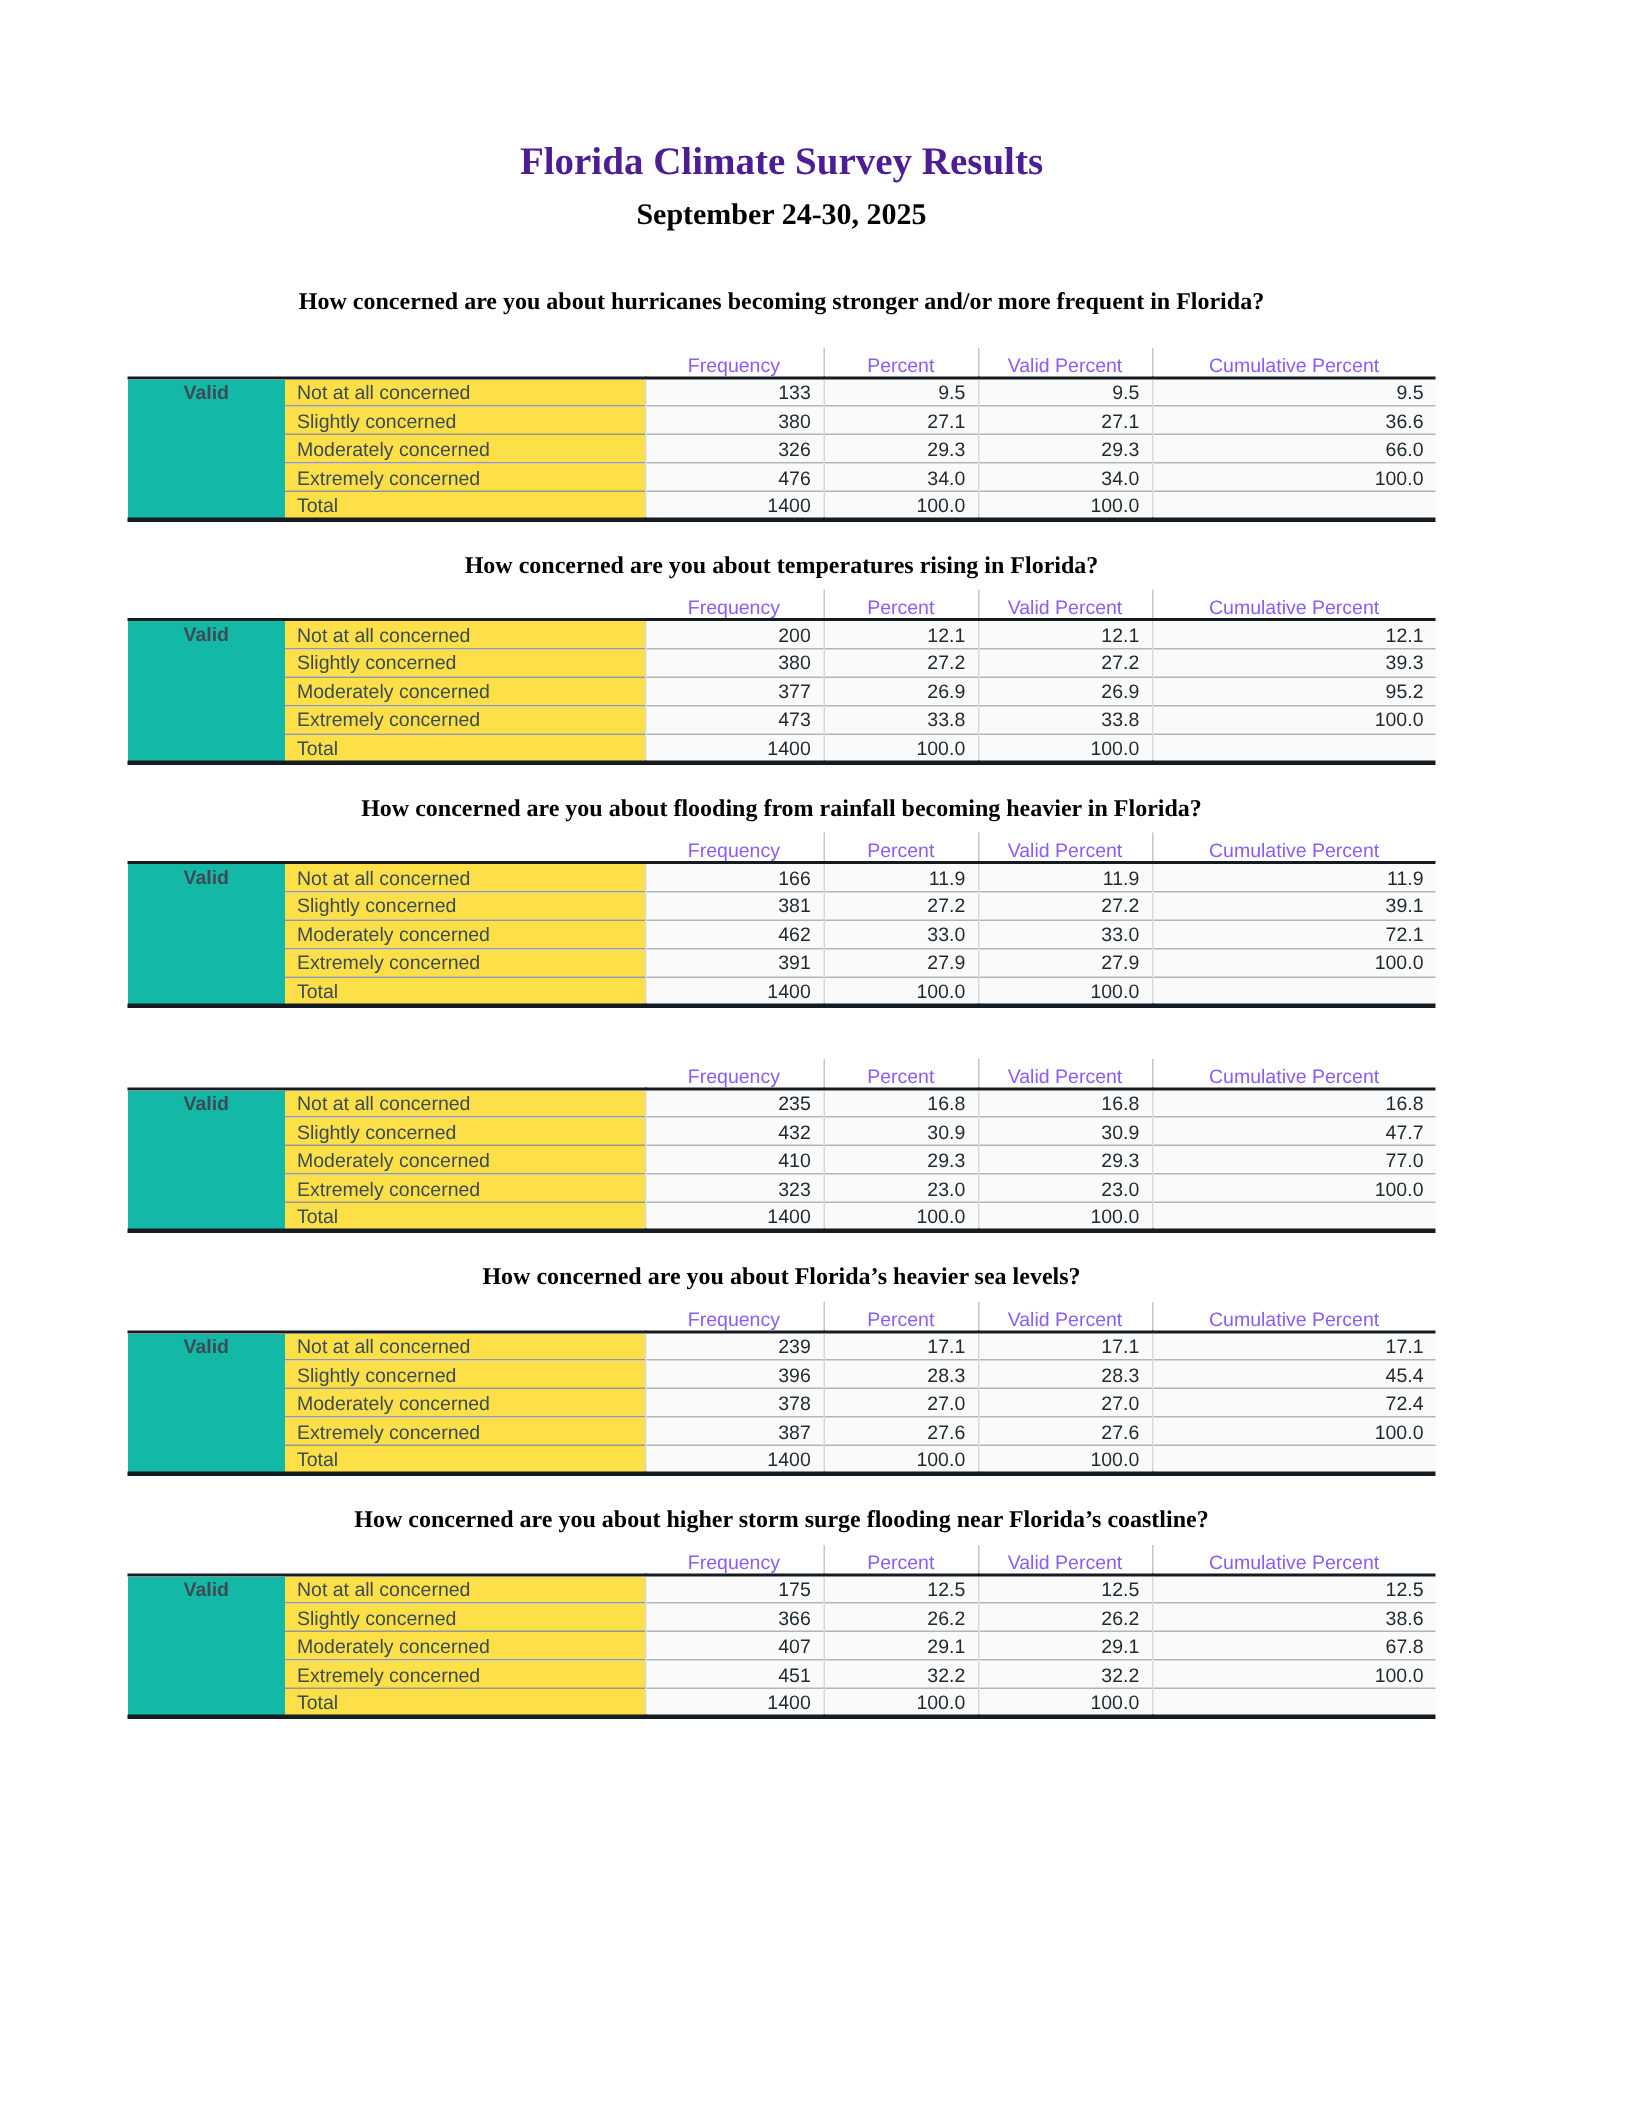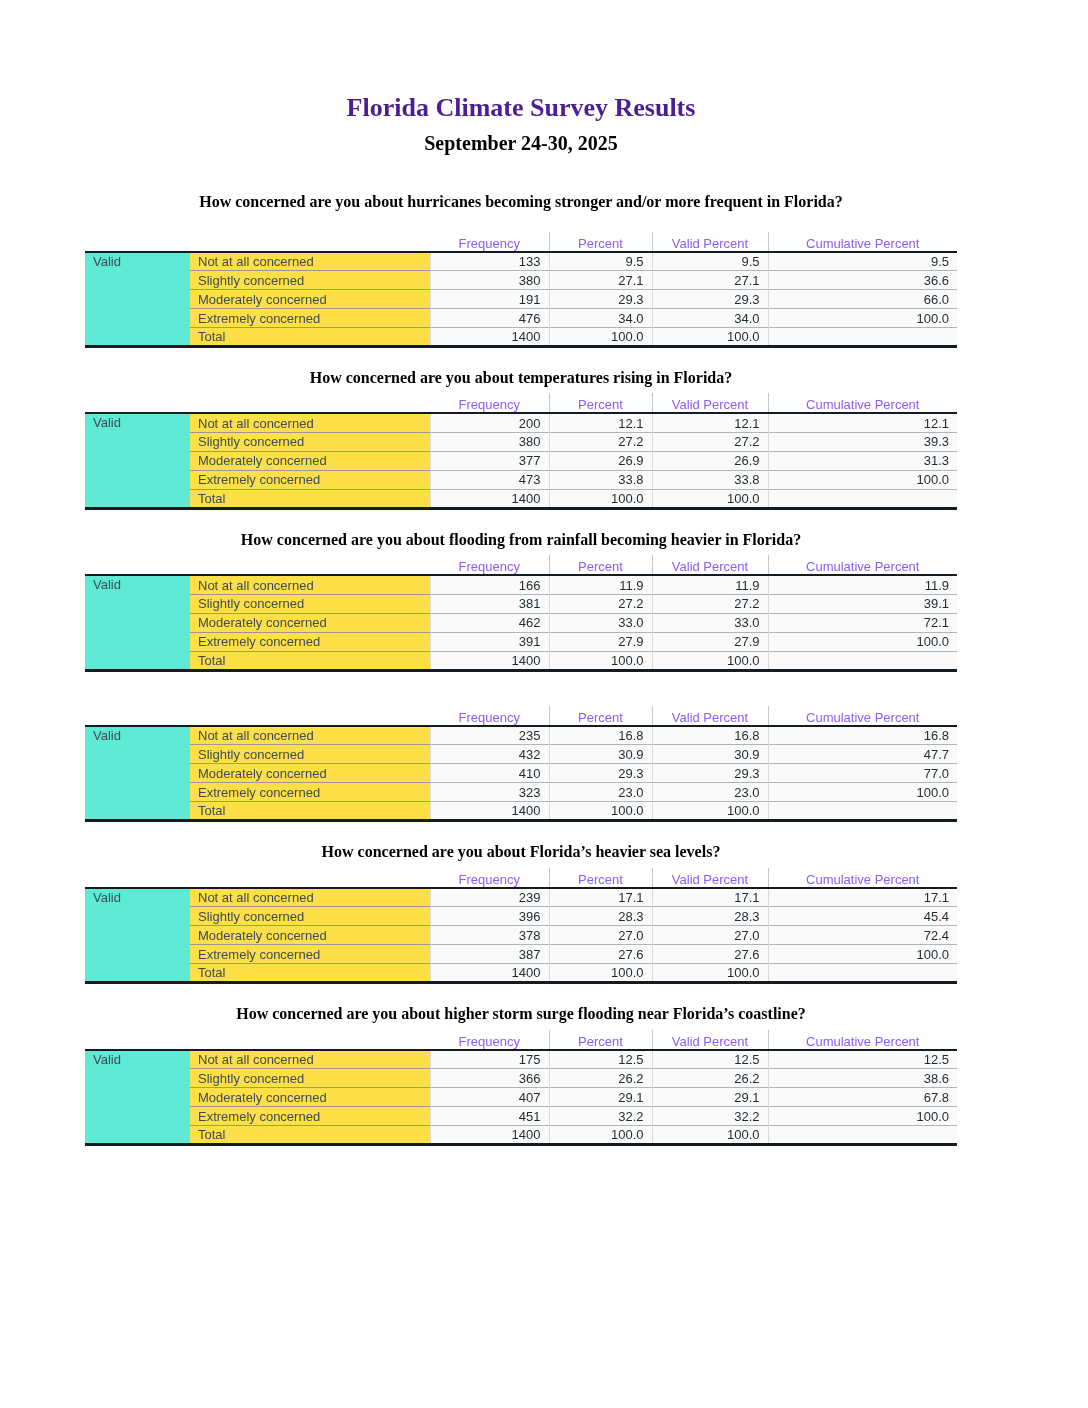--- a/index.html
+++ b/index.html
@@ -52,22 +52,22 @@
   .freq-table thead th {
     font-weight: normal; color: #8b5cf6; background: #ffffff;
     text-align: center; padding: 4px 6px 0 6px; height: 15px;
     overflow: hidden; white-space: nowrap;
   }
   .freq-table thead th.sep { border-left: 1px solid #c6c6c6; }
 
   .freq-table tbody tr { height: 19px; }
   .freq-table td { padding: 1px 8px; overflow: hidden; white-space: nowrap; }
   .valid-cell {
-    background: #5eead4; color: #3c4b55;
-    vertical-align: top; text-align: left; padding-top: 2px;
+    background: #14b8a6; color: #3c4b55;
+    vertical-align: top; text-align: center; padding-top: 2px; font-weight: bold;
   }
   .label-cell {
     background: #fde047; color: #3c4b55; text-align: left;
     border-top: 1px solid #979797;
   }
   .num-cell {
     background: #fafafa; text-align: right;
     border-top: 1px solid #b4b4b4;
     border-left: 1px solid #d8d8d8;
   }
@@ -114,21 +114,21 @@
             </tr>
             <tr class="">
               <td class="label-cell">Slightly concerned</td>
               <td class="num-cell">380</td>
               <td class="num-cell">27.1</td>
               <td class="num-cell">27.1</td>
               <td class="num-cell">36.6</td>
             </tr>
             <tr class="">
               <td class="label-cell">Moderately concerned</td>
-              <td class="num-cell">191</td>
+              <td class="num-cell">326</td>
               <td class="num-cell">29.3</td>
               <td class="num-cell">29.3</td>
               <td class="num-cell">66.0</td>
             </tr>
             <tr class="">
               <td class="label-cell">Extremely concerned</td>
               <td class="num-cell">476</td>
               <td class="num-cell">34.0</td>
               <td class="num-cell">34.0</td>
               <td class="num-cell">100.0</td>
@@ -177,21 +177,21 @@
               <td class="num-cell">380</td>
               <td class="num-cell">27.2</td>
               <td class="num-cell">27.2</td>
               <td class="num-cell">39.3</td>
             </tr>
             <tr class="">
               <td class="label-cell">Moderately concerned</td>
               <td class="num-cell">377</td>
               <td class="num-cell">26.9</td>
               <td class="num-cell">26.9</td>
-              <td class="num-cell">31.3</td>
+              <td class="num-cell">95.2</td>
             </tr>
             <tr class="">
               <td class="label-cell">Extremely concerned</td>
               <td class="num-cell">473</td>
               <td class="num-cell">33.8</td>
               <td class="num-cell">33.8</td>
               <td class="num-cell">100.0</td>
             </tr>
             <tr class="">
               <td class="label-cell">Total</td>

